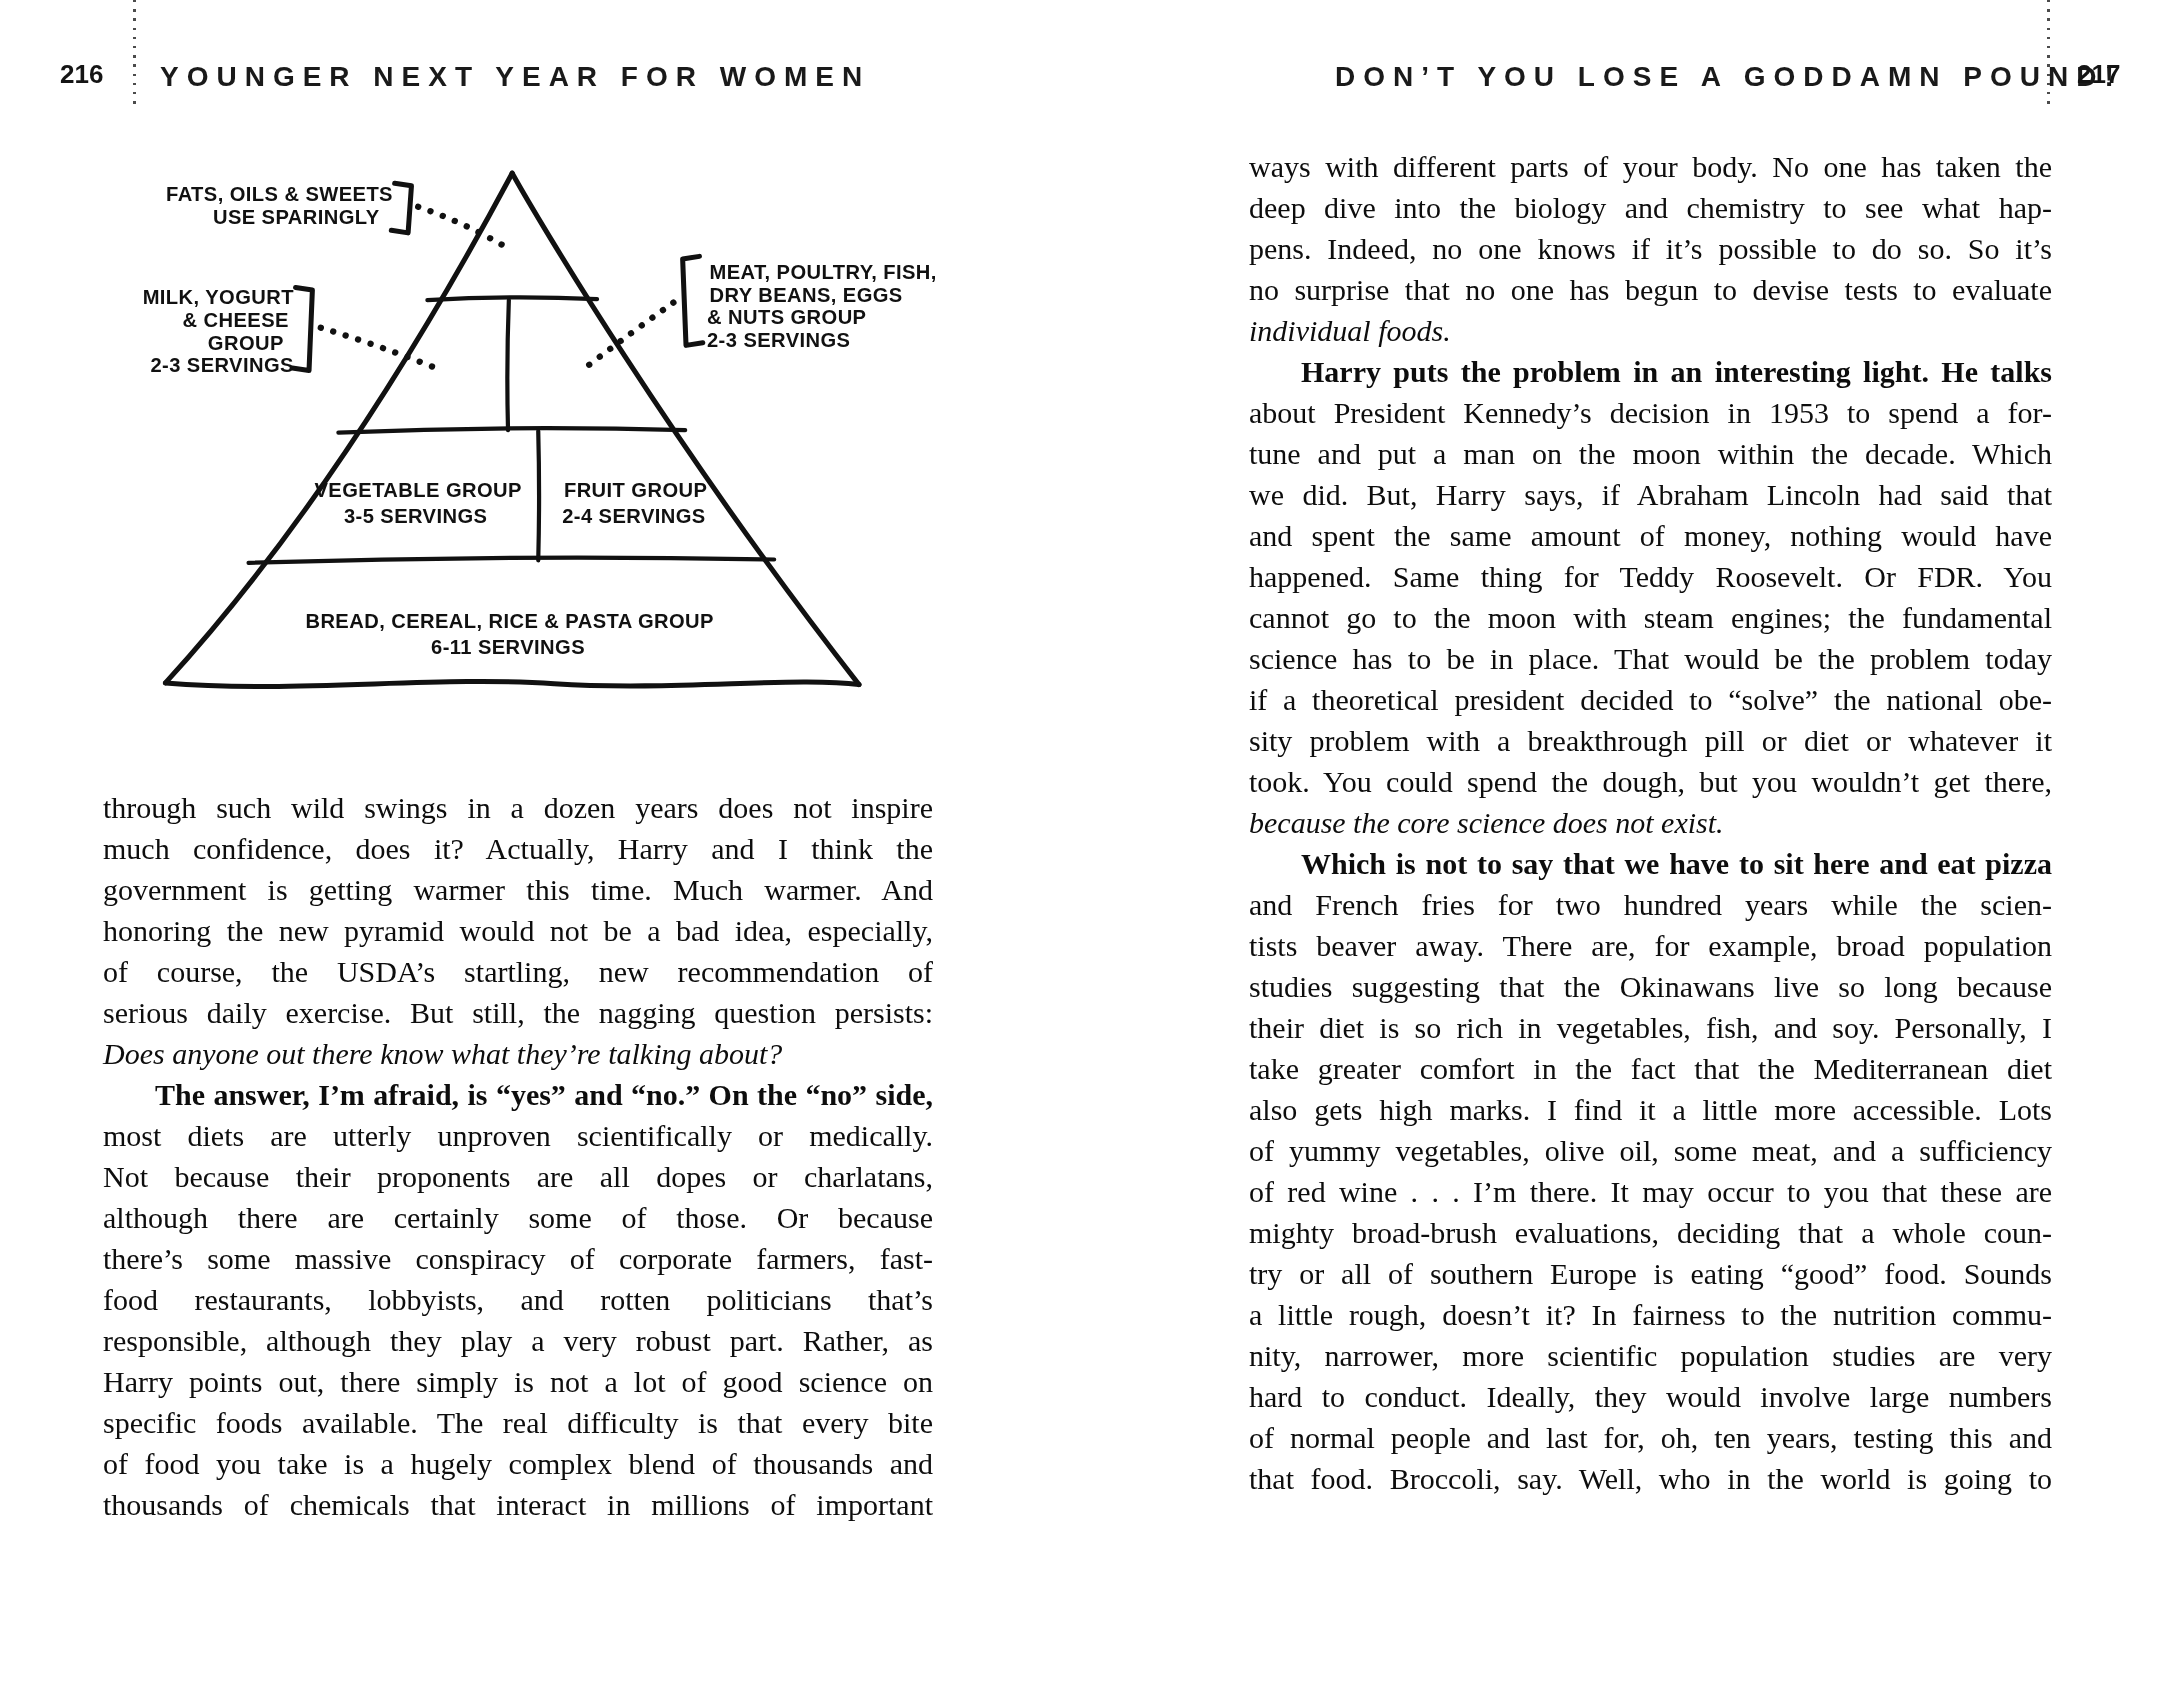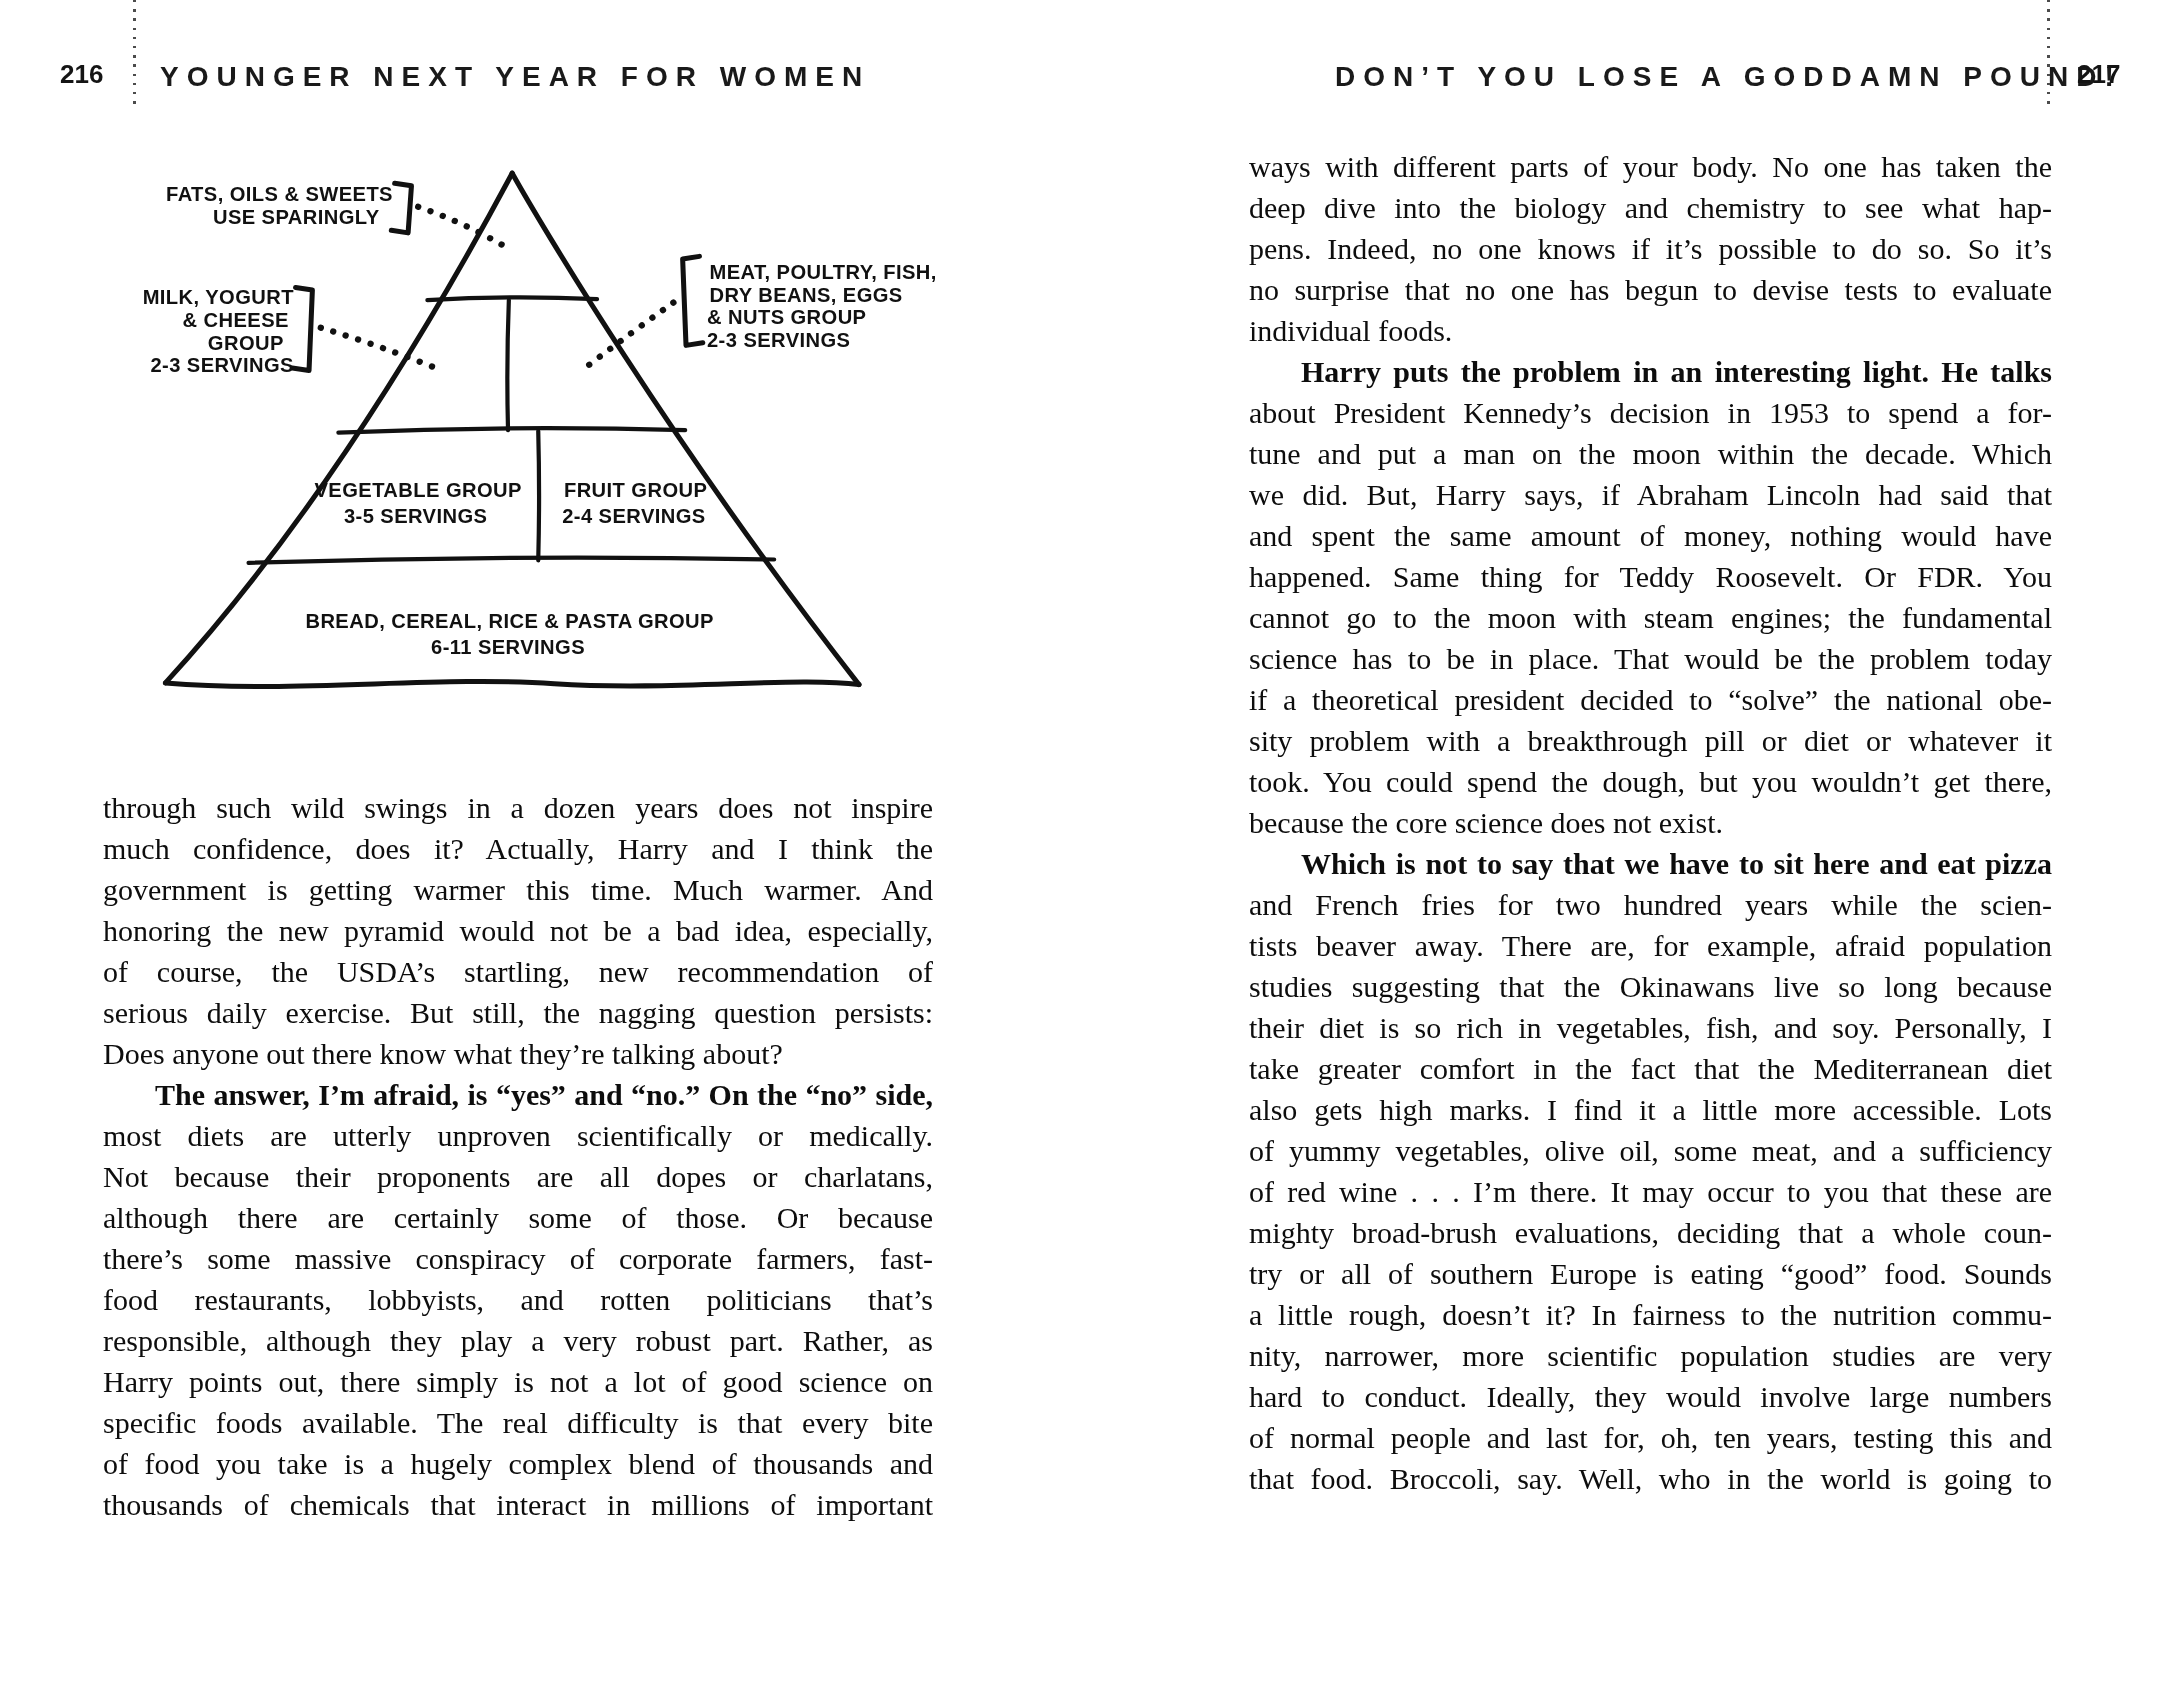--- a/index.html
+++ b/index.html
@@ -12,21 +12,21 @@
   .running-head{position:absolute;top:61px;font-family:"Liberation Sans",sans-serif;
          font-weight:700;font-size:28px;letter-spacing:8px;color:#1a1a1a;white-space:nowrap;}
   .rh-right{text-align:right;}
   .folio-rule{position:absolute;top:0;width:2.5px;height:109px;
          background:repeating-linear-gradient(to bottom,#4b4b4b 0 2.5px,transparent 2.5px 9.2px);}
 
   
   .text-col{position:absolute;font-size:30px;}
   .tline{height:41px;line-height:41px;white-space:normal;
          text-align:justify;text-align-last:justify;}
-  .tline.end{text-align-last:left;}
+  .tline.end{text-align-last:left;font-style:italic;}
   .tline.indent{text-indent:52px;font-weight:bold;}
 
   
   .figure{position:absolute;left:84px;top:126px;width:890px;height:605px;}
   .figure svg{display:block;width:100%;height:100%;}
   .py-stroke{fill:none;stroke:#111;stroke-linecap:round;stroke-linejoin:round;}
   .py-dots{fill:none;stroke:#111;stroke-width:7.5;stroke-linecap:round;
            stroke-dasharray:0.1 15.5;}
   .py-label{font-family:"Liberation Sans",sans-serif;font-weight:700;
             font-size:24px;fill:#111;letter-spacing:0.5px;}
@@ -134,21 +134,21 @@
     <div class="tline">and spent the same amount of money, nothing would have</div>
     <div class="tline">happened. Same thing for Teddy Roosevelt. Or FDR. You</div>
     <div class="tline">cannot go to the moon with steam engines; the fundamental</div>
     <div class="tline">science has to be in place. That would be the problem today</div>
     <div class="tline">if a theoretical president decided to “solve” the national obe-</div>
     <div class="tline">sity problem with a breakthrough pill or diet or whatever it</div>
     <div class="tline">took. You could spend the dough, but you wouldn’t get there,</div>
     <div class="tline end">because the core science does not exist.</div>
     <div class="tline indent">Which is not to say that we have to sit here and eat pizza</div>
     <div class="tline">and French fries for two hundred years while the scien-</div>
-    <div class="tline">tists beaver away. There are, for example, afraid population</div>
+    <div class="tline">tists beaver away. There are, for example, broad population</div>
     <div class="tline">studies suggesting that the Okinawans live so long because</div>
     <div class="tline">their diet is so rich in vegetables, fish, and soy. Personally, I</div>
     <div class="tline">take greater comfort in the fact that the Mediterranean diet</div>
     <div class="tline">also gets high marks. I find it a little more accessible. Lots</div>
     <div class="tline">of yummy vegetables, olive oil, some meat, and a sufficiency</div>
     <div class="tline">of red wine . . . I’m there. It may occur to you that these are</div>
     <div class="tline">mighty broad-brush evaluations, deciding that a whole coun-</div>
     <div class="tline">try or all of southern Europe is eating “good” food. Sounds</div>
     <div class="tline">a little rough, doesn’t it? In fairness to the nutrition commu-</div>
     <div class="tline">nity, narrower, more scientific population studies are very</div>

